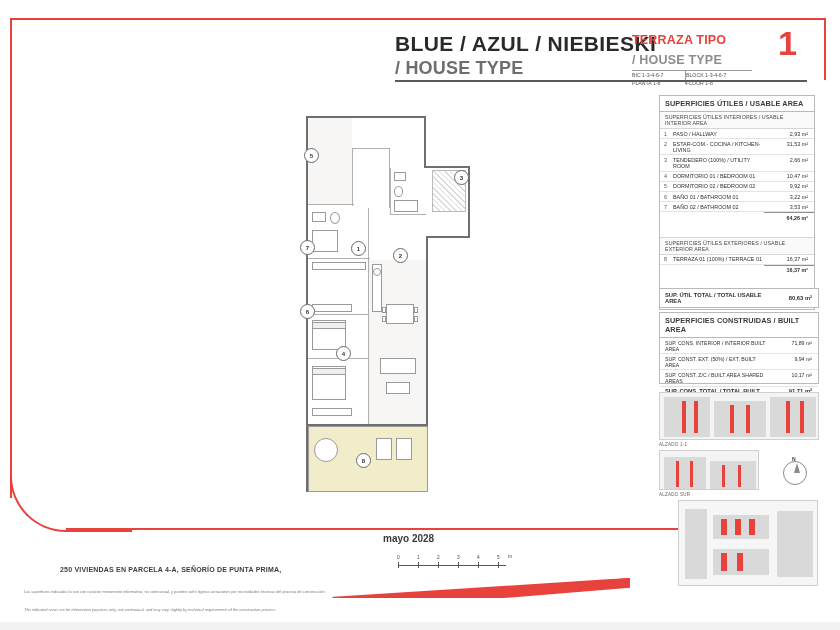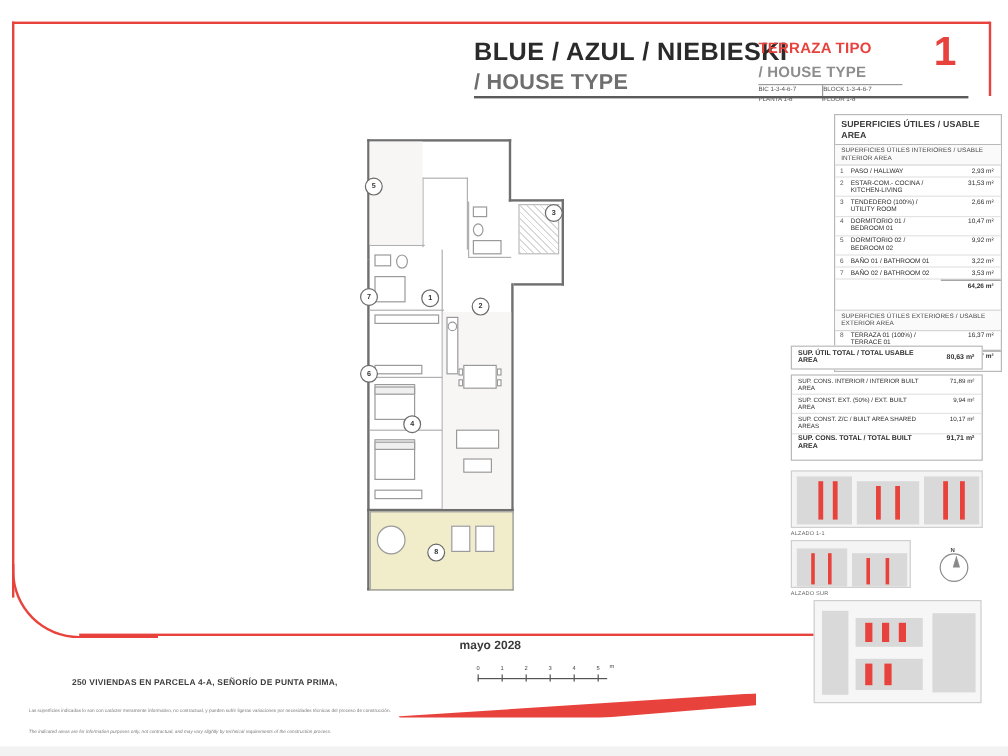--- a/index.html
+++ b/index.html
@@ -182,21 +182,21 @@
     <div class="t-num">1</div>
     <div class="t-meta-rule"></div>
     <div class="t-meta-v"></div>
     <div class="t-meta">
       <span class="c1">BIC 1-3-4-6-7</span><span>BLOCK 1-3-4-6-7</span><br>
       <span class="c1">PLANTA 1-8</span><span>FLOOR 1-8</span>
     </div>
   </div>
   <div class="hdr-rule"></div>
 
-  <div class="tbl" style="left:695px;top:95px;width:140px;height:215px;">
+  <div class="tbl" style="left:659px;top:95px;width:156px;height:215px;">
     <div class="hdr">SUPERFICIES ÚTILES  / USABLE AREA</div>
     <div class="subhdr">SUPERFICIES ÚTILES INTERIORES / USABLE INTERIOR AREA</div>
 
     <div class="rw">
       <div class="n">1</div>
       <div class="nm">PASO / HALLWAY</div>
       <div class="vl">2,93 m²</div>
     </div>
     <div class="rw">
       <div class="n">2</div>
@@ -245,20 +245,21 @@
   </div>
 
   <div class="tbl" style="left:659px;top:288px;width:160px;height:20px;">
     <div class="rw big" style="height:100%;align-items:center;">
       <div class="nm" style="padding-left:5px;">SUP. ÚTIL TOTAL / TOTAL USABLE AREA</div>
       <div class="vl">80,63 m²</div>
     </div>
   </div>
 
   <div class="tbl" style="left:659px;top:312px;width:160px;height:72px;">
+    <div class="hdr">SUPERFICIES CONSTRUIDAS  / BUILT AREA</div>
     <div class="rw" style="font-size:5.2px;">
       <div class="nm" style="padding-left:5px;">SUP. CONS. INTERIOR / INTERIOR BUILT AREA</div>
       <div class="vl">71,89 m²</div>
     </div>
     <div class="rw" style="font-size:5.2px;">
       <div class="nm" style="padding-left:5px;">SUP. CONST. EXT. (50%) / EXT. BUILT AREA</div>
       <div class="vl">9,94 m²</div>
     </div>
     <div class="rw" style="font-size:5.2px;">
       <div class="nm" style="padding-left:5px;">SUP. CONST. Z/C / BUILT AREA SHARED AREAS</div>

